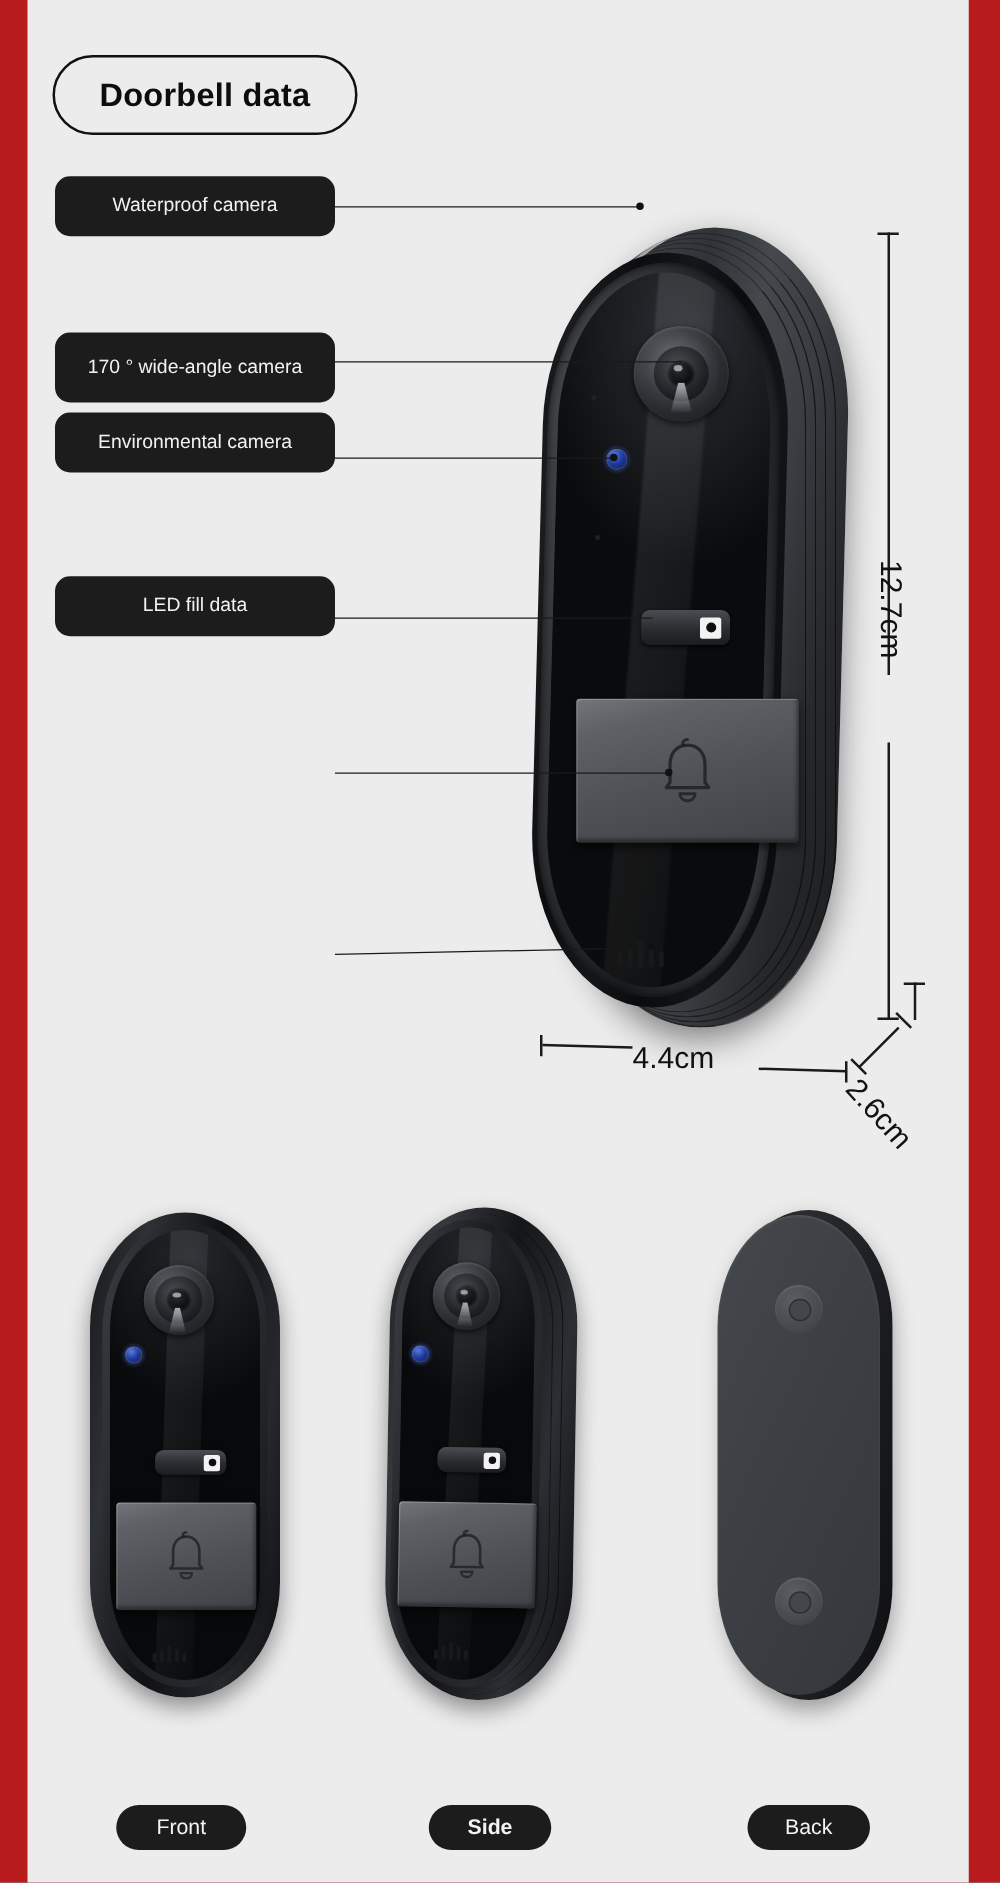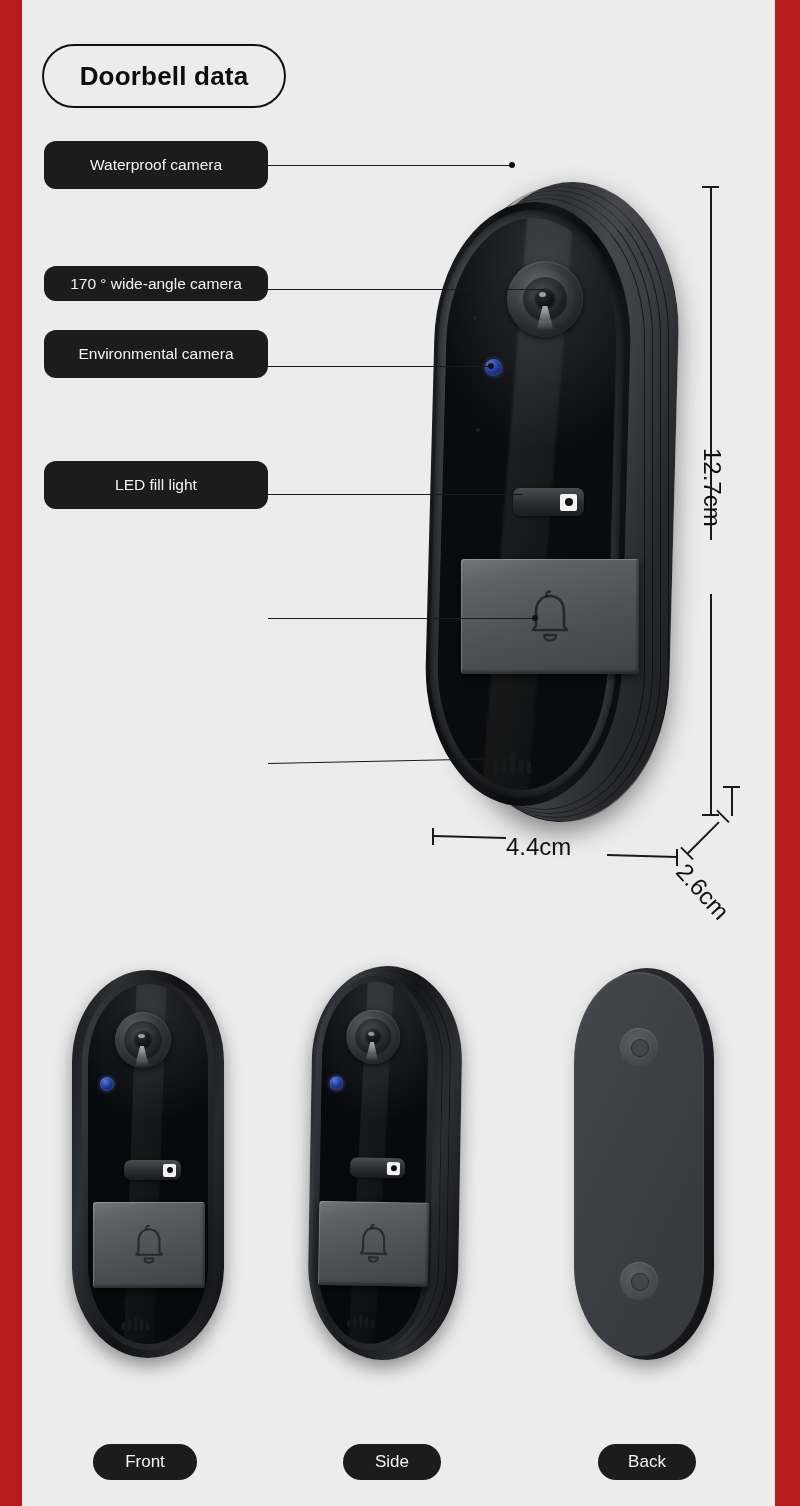--- a/index.html
+++ b/index.html
@@ -262,33 +262,33 @@
         <i style="width:4px;height:13px;"></i>
       </div>
     </div>
 
     <div class="label-pill" style="left:22px;top:141px;width:224px;height:48px;">
       <span>Waterproof camera</span>
     </div>
     <div class="conn" style="left:246px;top:165px;width:244px;"></div>
     <div class="conn-dot" style="left:487px;top:162px;"></div>
 
-    <div class="label-pill" style="left:22px;top:266px;width:224px;height:35px;">
+    <div class="label-pill" style="left:22px;top:266px;width:224px;height:56px;">
       <span>170 ° wide-angle camera</span>
     </div>
     <div class="conn" style="left:246px;top:289px;width:277px;"></div>
 
     <div class="label-pill" style="left:22px;top:330px;width:224px;height:48px;">
       <span>Environmental camera</span>
     </div>
     <div class="conn" style="left:246px;top:366px;width:223px;"></div>
     <div class="conn-dot" style="left:466px;top:363px;"></div>
 
     <div class="label-pill" style="left:22px;top:461px;width:224px;height:48px;">
-      <span>LED fill light</span>
+      <span>LED fill data</span>
     </div>
     <div class="conn" style="left:246px;top:494px;width:254px;"></div>
 
     <div class="conn" style="left:246px;top:618px;width:267px;"></div>
     <div class="conn-dot" style="left:510px;top:615px;"></div>
 
     <div class="conn" style="left:246px;top:763px;width:253px;transform:rotate(-1.2deg);"></div>
     <div class="conn-dot" style="left:496px;top:754px;"></div>
 
     <div class="dim-line dim-v" style="left:688px;top:186px;height:354px;"></div>
@@ -407,21 +407,21 @@
                   background:radial-gradient(circle at 40% 34%,#5b5e63,#474a4e 60%,#3a3d41);
                   box-shadow:inset 0 1px 2px rgba(255,255,255,.16);">
         <div style="position:absolute;left:11px;top:11px;width:16px;height:16px;border-radius:50%;
                     border:1.5px solid rgba(25,27,30,.6);background:#43464a;"></div>
       </div>
     </div>
 
     <div class="view-label" style="left:71px;top:1444px;width:104px;">
       <span>Front</span>
     </div>
-    <div class="view-label" style="left:321px;top:1444px;width:98px;">
+    <div class="view-label" style="left:321px;top:1444px;width:98px;font-weight:bold;">
       <span>Side</span>
     </div>
     <div class="view-label" style="left:576px;top:1444px;width:98px;">
       <span>Back</span>
     </div>
 
   </div>
 </div>
 
 </body></html>

